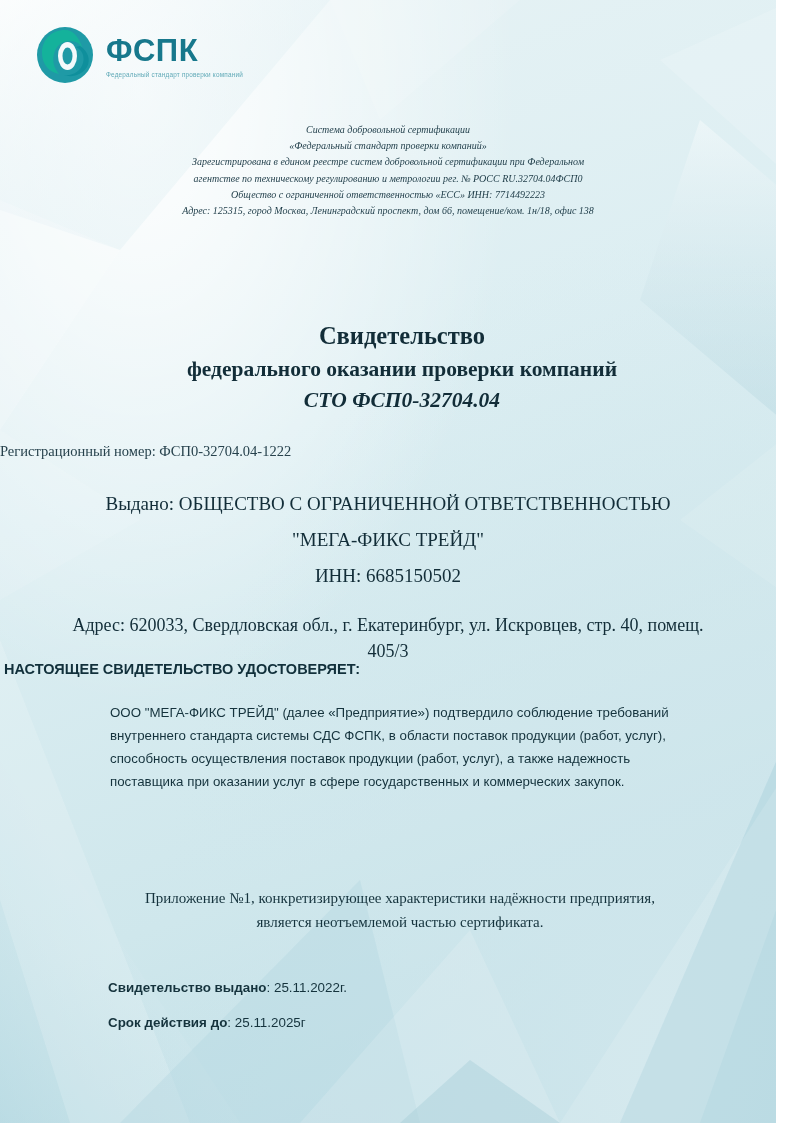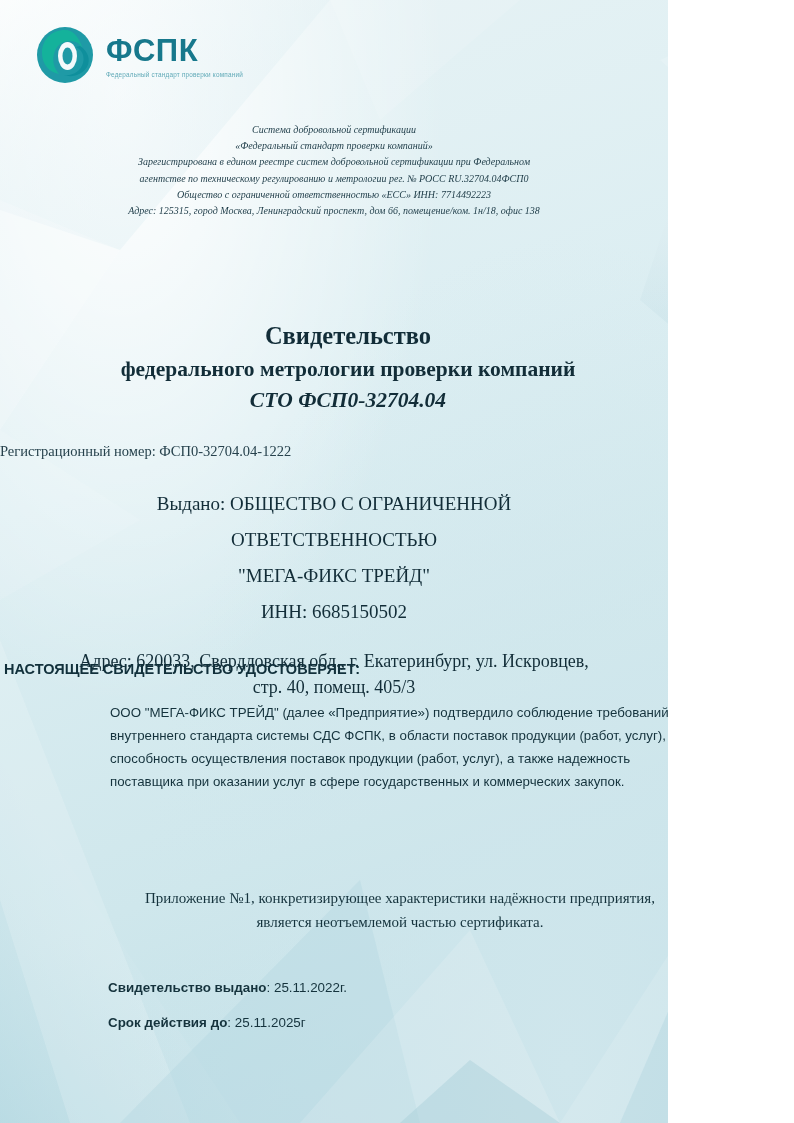--- a/index.html
+++ b/index.html
@@ -9,21 +9,21 @@
   body {
     width: 794px;
     height: 1123px;
     font-family: "Liberation Serif", serif;
     background: #ffffff;
     overflow: hidden;
   }
 
   .page {
     position: relative;
-    width: 668px;
+    width: 776px;
     height: 1123px;
     background:
       radial-gradient(ellipse at 18% 8%, #ffffff 0%, rgba(255,255,255,0) 42%),
       radial-gradient(ellipse at 85% 95%, #cfe6ec 0%, rgba(207,230,236,0) 55%),
       linear-gradient(160deg, #e8f3f5 0%, #dceef2 38%, #cfe7ec 70%, #bcdde5 100%);
       overflow: hidden;
   }
 
   
   .facets {
@@ -246,21 +246,21 @@
     <div>Система добровольной сертификации</div>
     <div>«Федеральный стандарт проверки компаний»</div>
     <div>Зарегистрирована в едином реестре систем добровольной сертификации при Федеральном</div>
     <div>агентстве по техническому регулированию и метрологии рег. № РОСС RU.32704.04ФСП0</div>
     <div>Общество с ограниченной ответственностью «ЕСС» ИНН: 7714492223</div>
     <div>Адрес: 125315, город Москва, Ленинградский проспект, дом 66, помещение/ком. 1н/18, офис 138</div>
   </div>
 
   <div class="doc-title">
     <div class="line1">Свидетельство</div>
-    <div class="line2">федерального метрологии проверки компаний</div>
+    <div class="line2">федерального оказании проверки компаний</div>
     <div class="line3">СТО ФСП0-32704.04</div>
   </div>
 
   <div class="reg-number">Регистрационный номер: ФСП0-32704.04-1222</div>
 
   <div class="issued">
     <div class="l">Выдано: ОБЩЕСТВО С ОГРАНИЧЕННОЙ ОТВЕТСТВЕННОСТЬЮ</div>
     <div class="l">"МЕГА-ФИКС ТРЕЙД"</div>
     <div class="l">ИНН: 6685150502</div>
     <div class="addr">Адрес: 620033, Свердловская обл., г. Екатеринбург, ул. Искровцев, стр. 40, помещ. 405/3</div>

